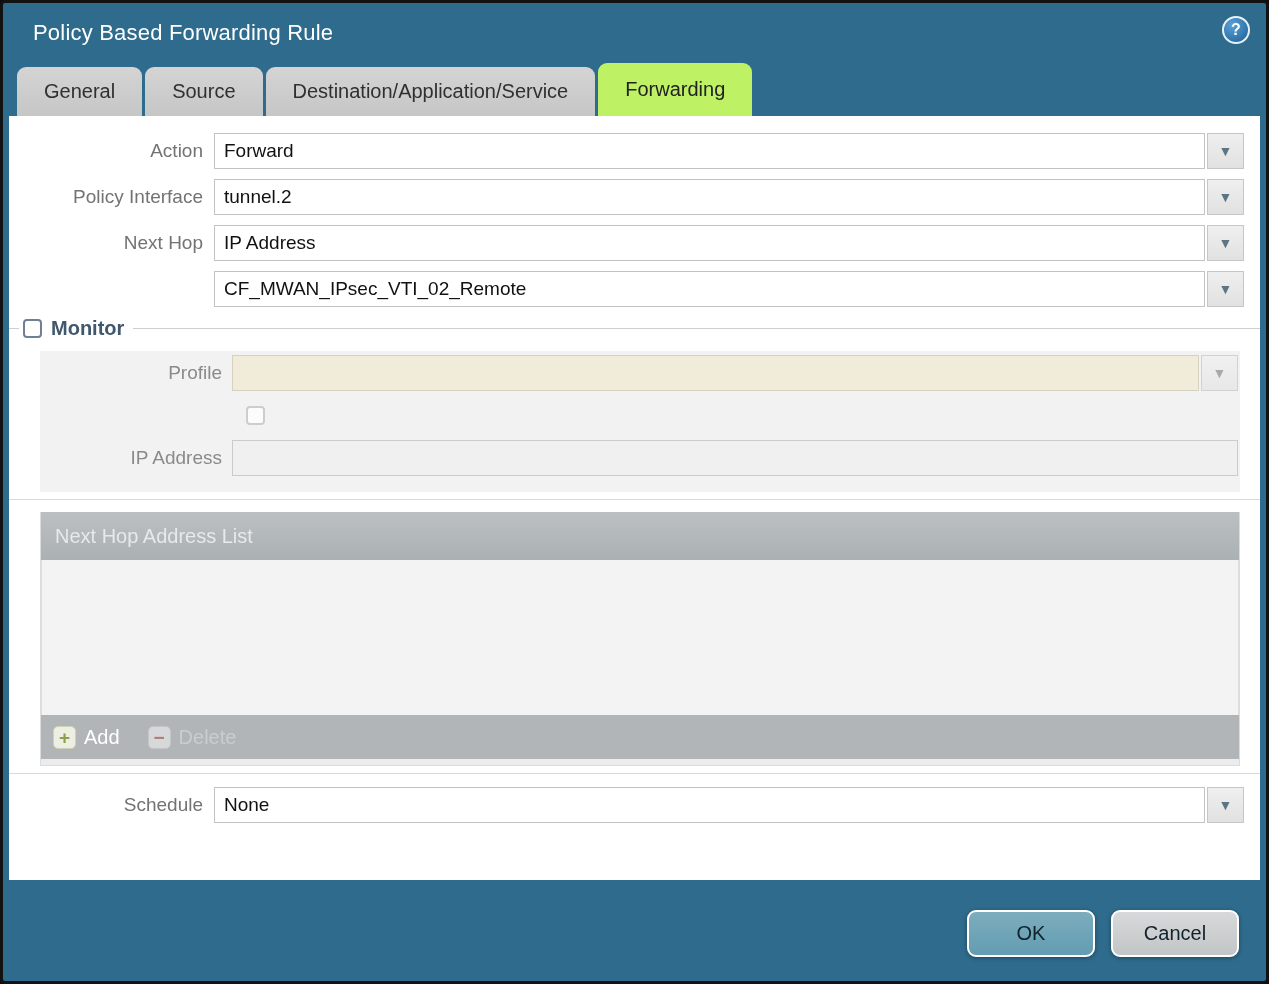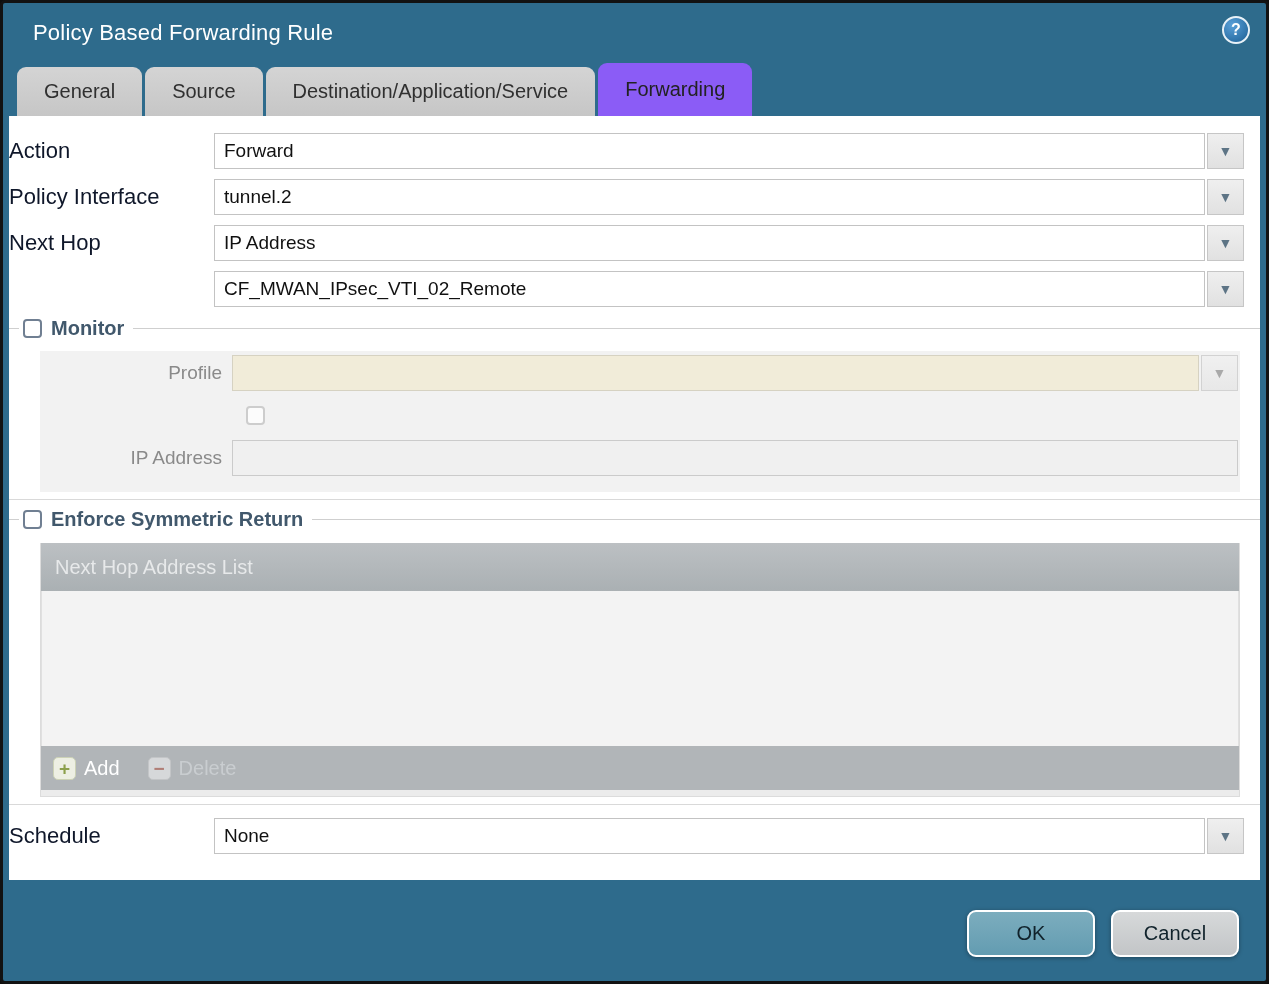--- a/index.html
+++ b/index.html
@@ -22,30 +22,30 @@
     display:flex; align-items:center; justify-content:center; cursor:pointer;
   }
 
   
   .tabs{ display:flex; align-items:flex-end; padding-left:14px; height:54px; gap:3px; }
   .tab{
     background:linear-gradient(#d4d4d4,#c6c6c6);
     border-radius:9px 9px 0 0; height:49px; display:flex; align-items:center;
     padding:0 27px; font-size:20px; color:#303030; cursor:pointer; white-space:nowrap;
   }
-  .tab.active{ background:#8b5cf6; height:53px; color:#222; }
+  .tab.active{ background:#bef264; height:53px; color:#222; }
 
   
   .content{
     position:absolute; left:6px; right:6px; top:113px; bottom:101px;
     background:#ffffff; padding-top:17px;
   }
 
   .frow{ display:flex; align-items:center; margin-bottom:10px; }
-  .frow .lbl{ width:205px; padding-right:11px; font-size:22px; color:#0f172a; flex:none; }
+  .frow .lbl{ width:205px; text-align:right; padding-right:11px; font-size:19px; color:#737373; flex:none; }
   .fieldwrap{ flex:1; display:flex; margin-right:16px; }
   .input{
     flex:1; height:36px; background:#fff; border:1px solid #c3c3c3;
     font-size:19px; color:#111; display:flex; align-items:center; padding:0 9px;
     white-space:nowrap; overflow:hidden;
   }
   .ddbtn{
     width:37px; height:36px; background:linear-gradient(#efefef,#e1e1e1);
     border:1px solid #c6c6c6; margin-left:2px; display:flex; align-items:center;
     justify-content:center; color:#5d7485; font-size:14px; cursor:pointer; flex:none;
@@ -186,24 +186,20 @@
           <div class="cb disabled"></div>
         </div>
         <div class="prow">
           <div class="plbl">IP Address</div>
           <div class="input gray"></div>
         </div>
       </div>
     </div>
 
     <div class="section">
-      <div class="legend">
-        <div class="cb"></div>
-        <span class="cap">Enforce Symmetric Return</span>
-      </div>
       <div class="table">
         <div class="thead">
           <span>Next Hop Address List</span>
         </div>
         <div class="tbody"></div>
         <div class="tfoot">
           <div class="tbtn">
             <span class="icon-sq icon-add">+</span>
             <span>Add</span>
           </div>

